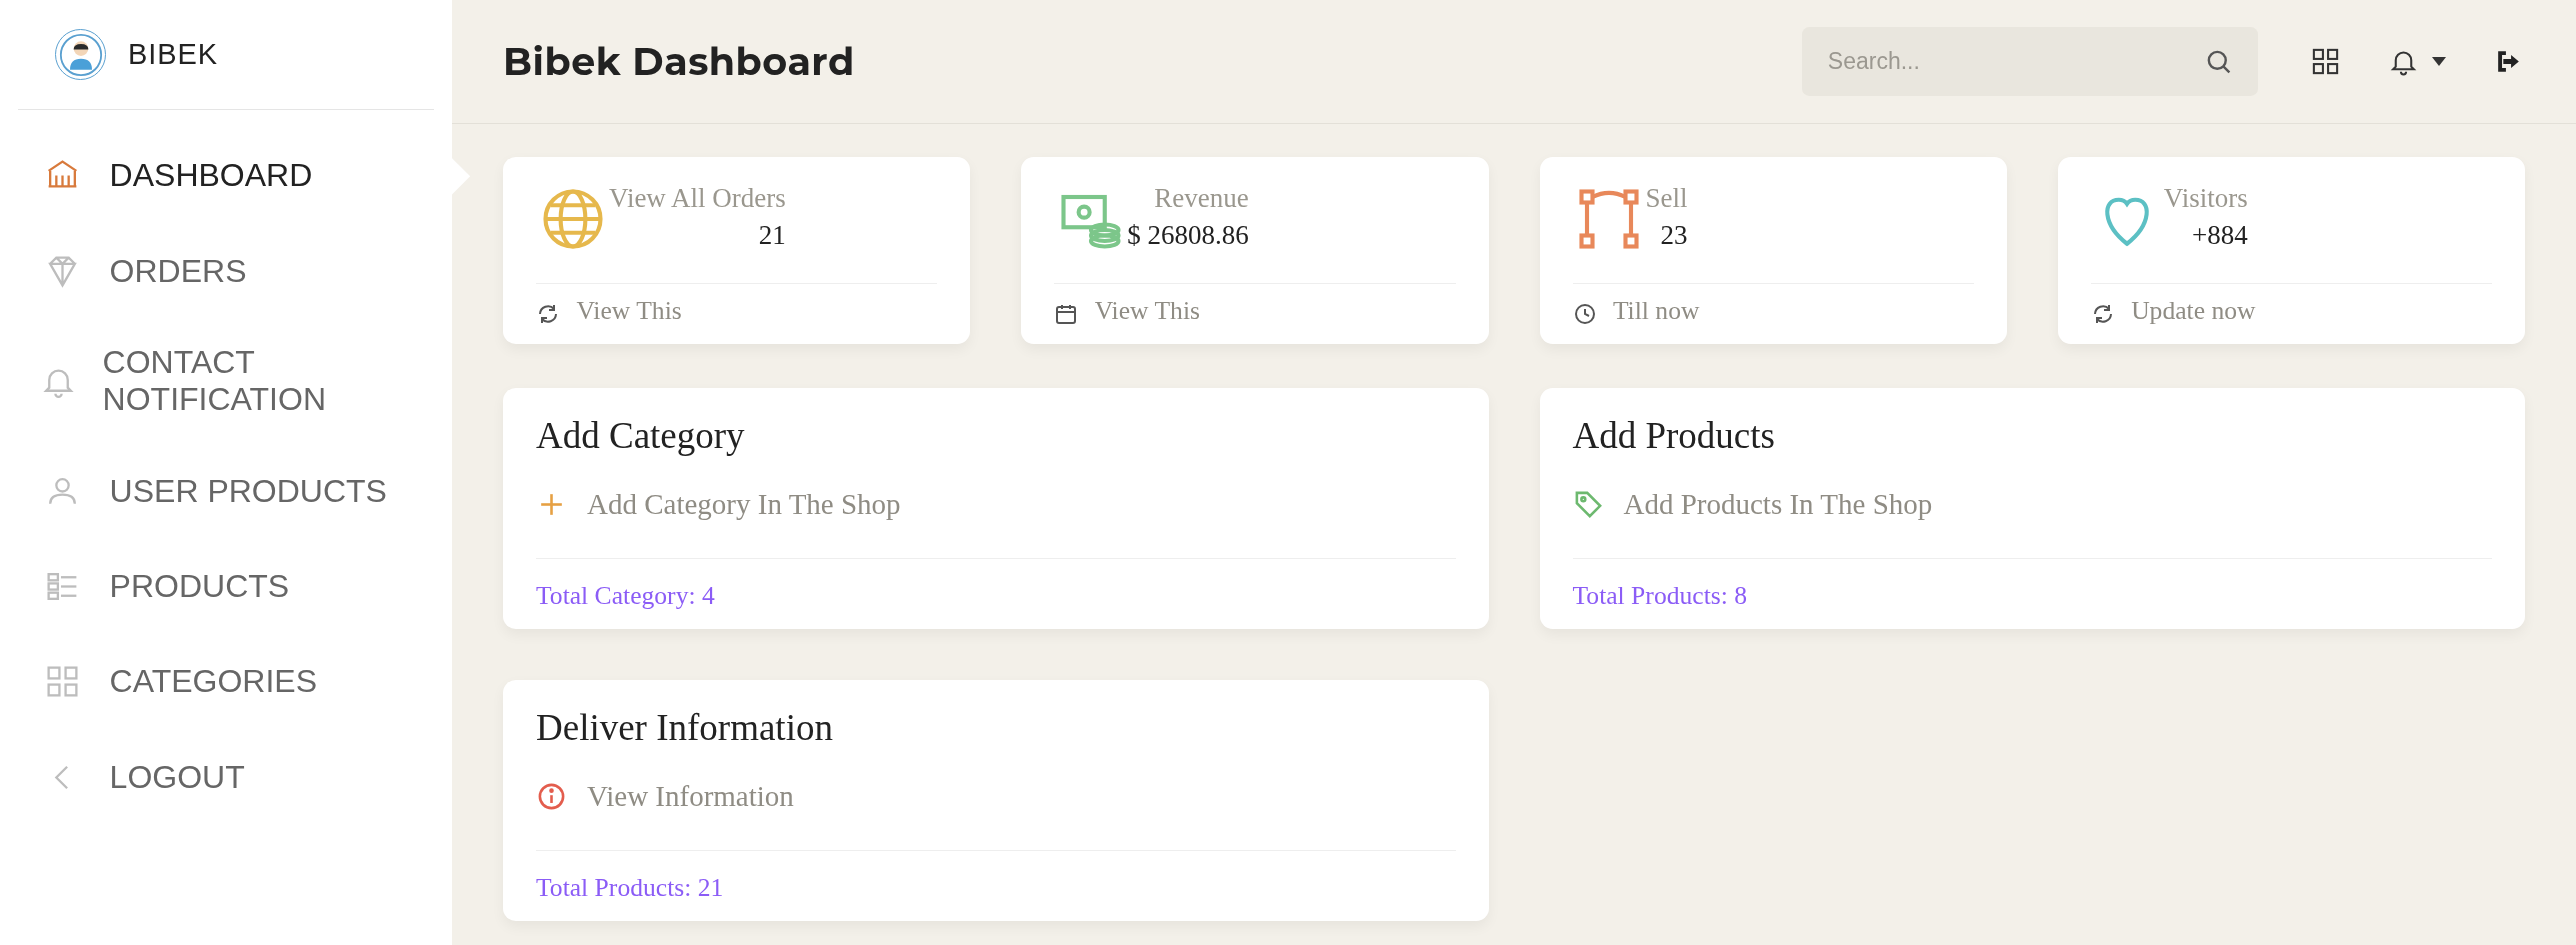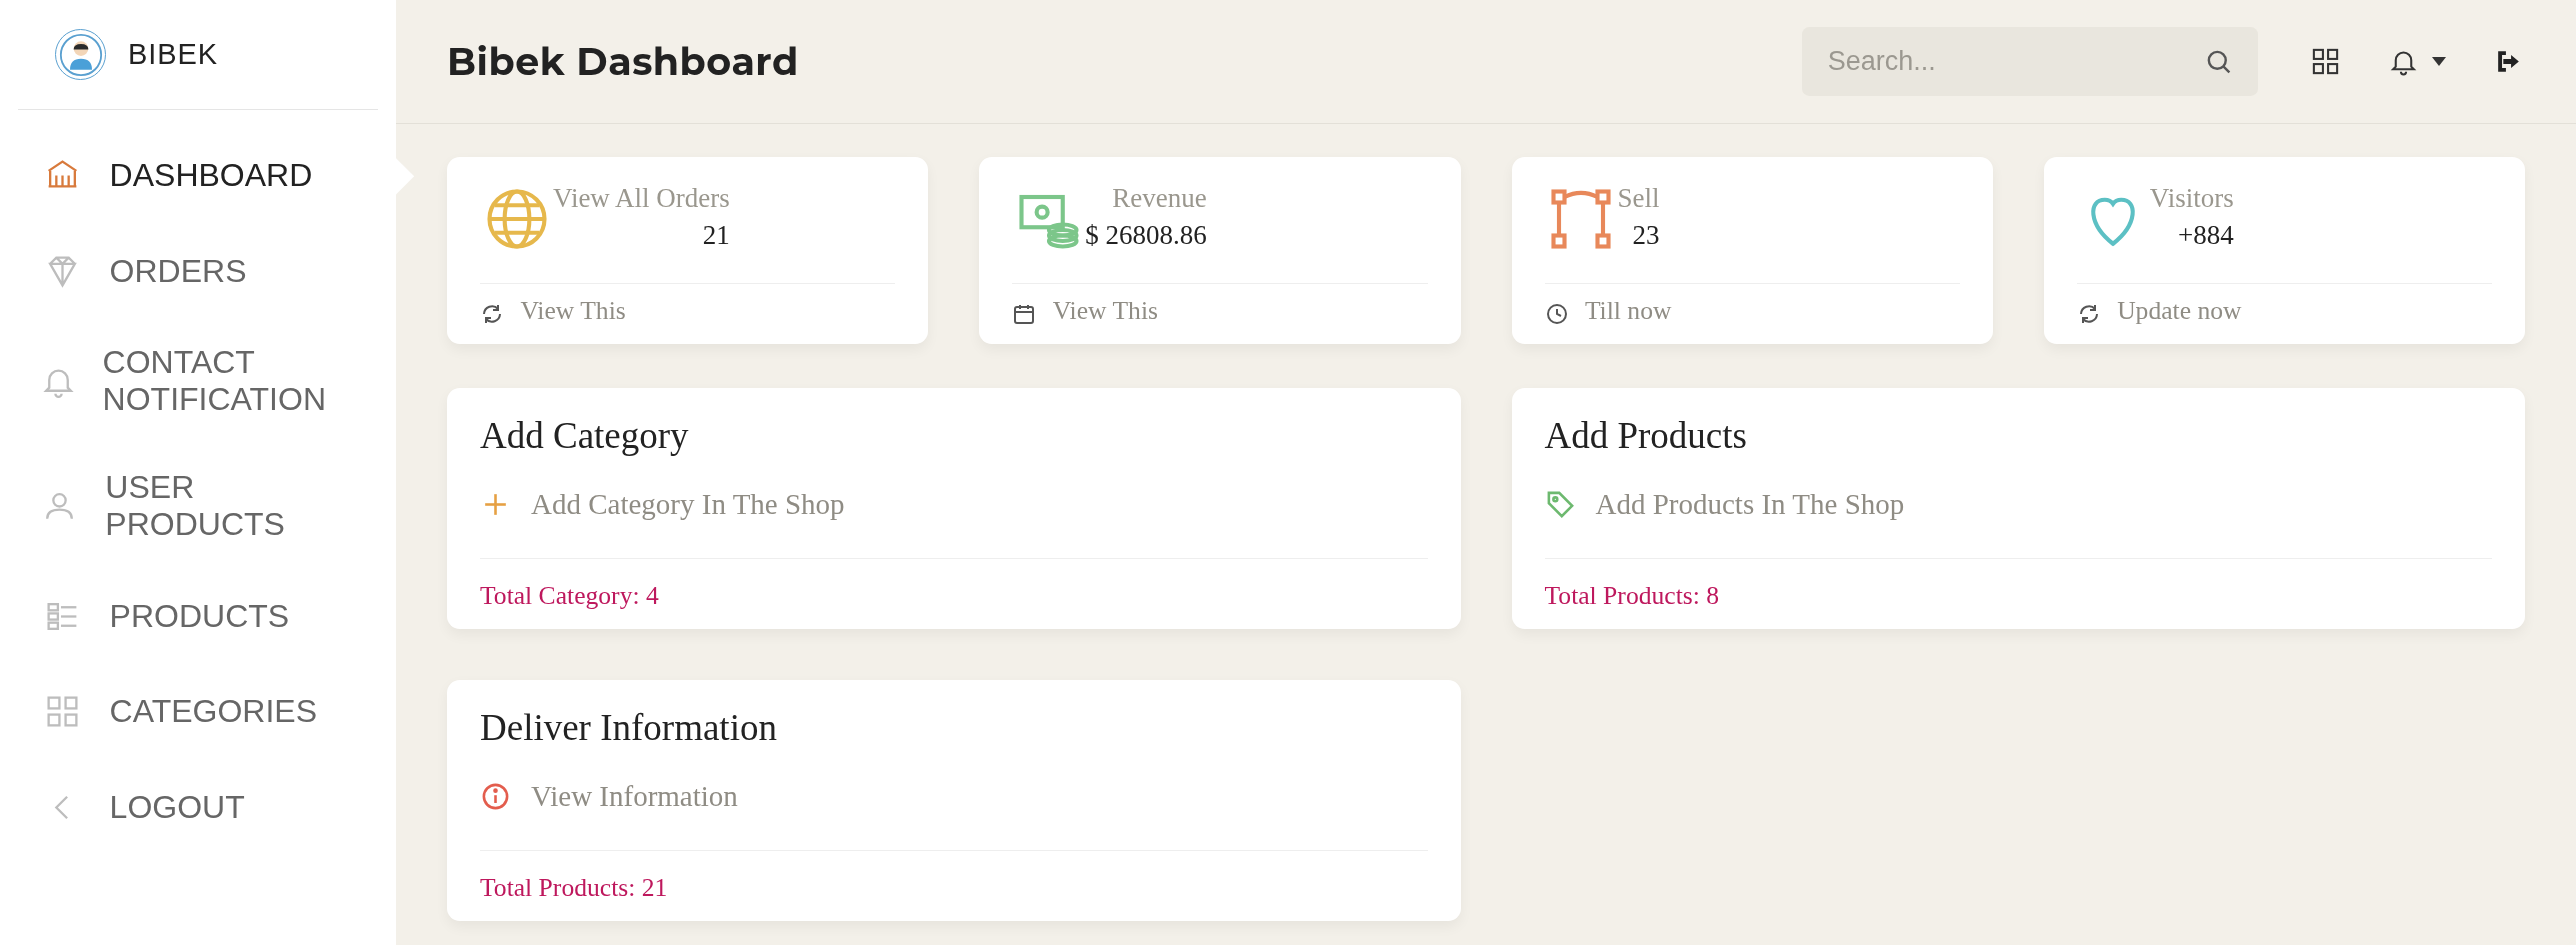--- a/index.html
+++ b/index.html
@@ -6,21 +6,21 @@
 body {
   font-family: "Segoe UI", Helvetica, Arial, sans-serif;
   background: #f3f0e9;
   color: #333;
   width: 2576px;
   height: 946px;
   overflow: hidden;
   display: flex;
 }
 .sidebar {
-  width: 396px;
+  width: 452px;
   background: #fff;
   height: 100%;
   padding: 22px 0;
   position: relative;
 }
 .sidebar-header {
   display: flex;
   align-items: center;
   gap: 22px;
   padding: 7.3px 37px 29px 37px;
@@ -89,21 +89,21 @@
   border-radius: 7.3px;
   display: flex;
   align-items: center;
   padding: 0 25.6px;
   height: 69px;
   width: 456px;
 }
 .search-input {
   border: none;
   background: transparent;
-  font-size: 27px;
+  font-size: 23px;
   color: #6b6b6b;
   flex: 1;
   outline: none;
 }
 .search-input::placeholder { color: #9b9890; }
 .search-wrap svg { width: 29px; height: 29px; stroke: #555; fill:none; stroke-width:2; }
 .topbar-icons { display: flex; align-items: center; gap: 46px; margin-left: 51px; }
 .topbar-icons .tbi { width: 33px; height: 33px; cursor: pointer; display:flex; align-items:center; justify-content:center; position:relative;}
 .topbar-icons svg { width: 31px; height: 31px; stroke: #333; fill: none; stroke-width:1.6; }
 .bell-wrap { display:flex; align-items:center; gap:5.5px;}
@@ -135,21 +135,21 @@
   display: grid;
   grid-template-columns: repeat(2, 1fr);
   gap: 51px;
   margin-top: 44px;
   border-radius: 19px;
 }
 .action-title { font-size: 37px; font-family: Georgia, "Times New Roman", serif; color: #222; margin-bottom: 31px; }
 .action-link { display:flex; align-items:center; gap: 20px; color:#8f8c84; font-size:29px; font-family: Georgia, "Times New Roman", serif; cursor:pointer; padding-bottom:37px;}
 .action-link svg { width: 31px; height: 31px; }
 .action-divider { border-top:0.9px solid #eee; margin-bottom:22px;}
-.action-total { font-size:25.6px; color:#be185d; font-family: Georgia, "Times New Roman", serif;}
+.action-total { font-size:25.6px; color:#8b5cf6; font-family: Georgia, "Times New Roman", serif;}
 </style>
 </head>
 <body>
 
 <aside class="sidebar">
   <div class="sidebar-header">
     <div class="avatar">
       <svg viewBox="0 0 48 48">
         <circle cx="24" cy="24" r="22" fill="#fff" stroke="#5aa0d0" stroke-width="2"></circle>
         <circle cx="24" cy="17" r="8" fill="#f3d6b8"></circle>

